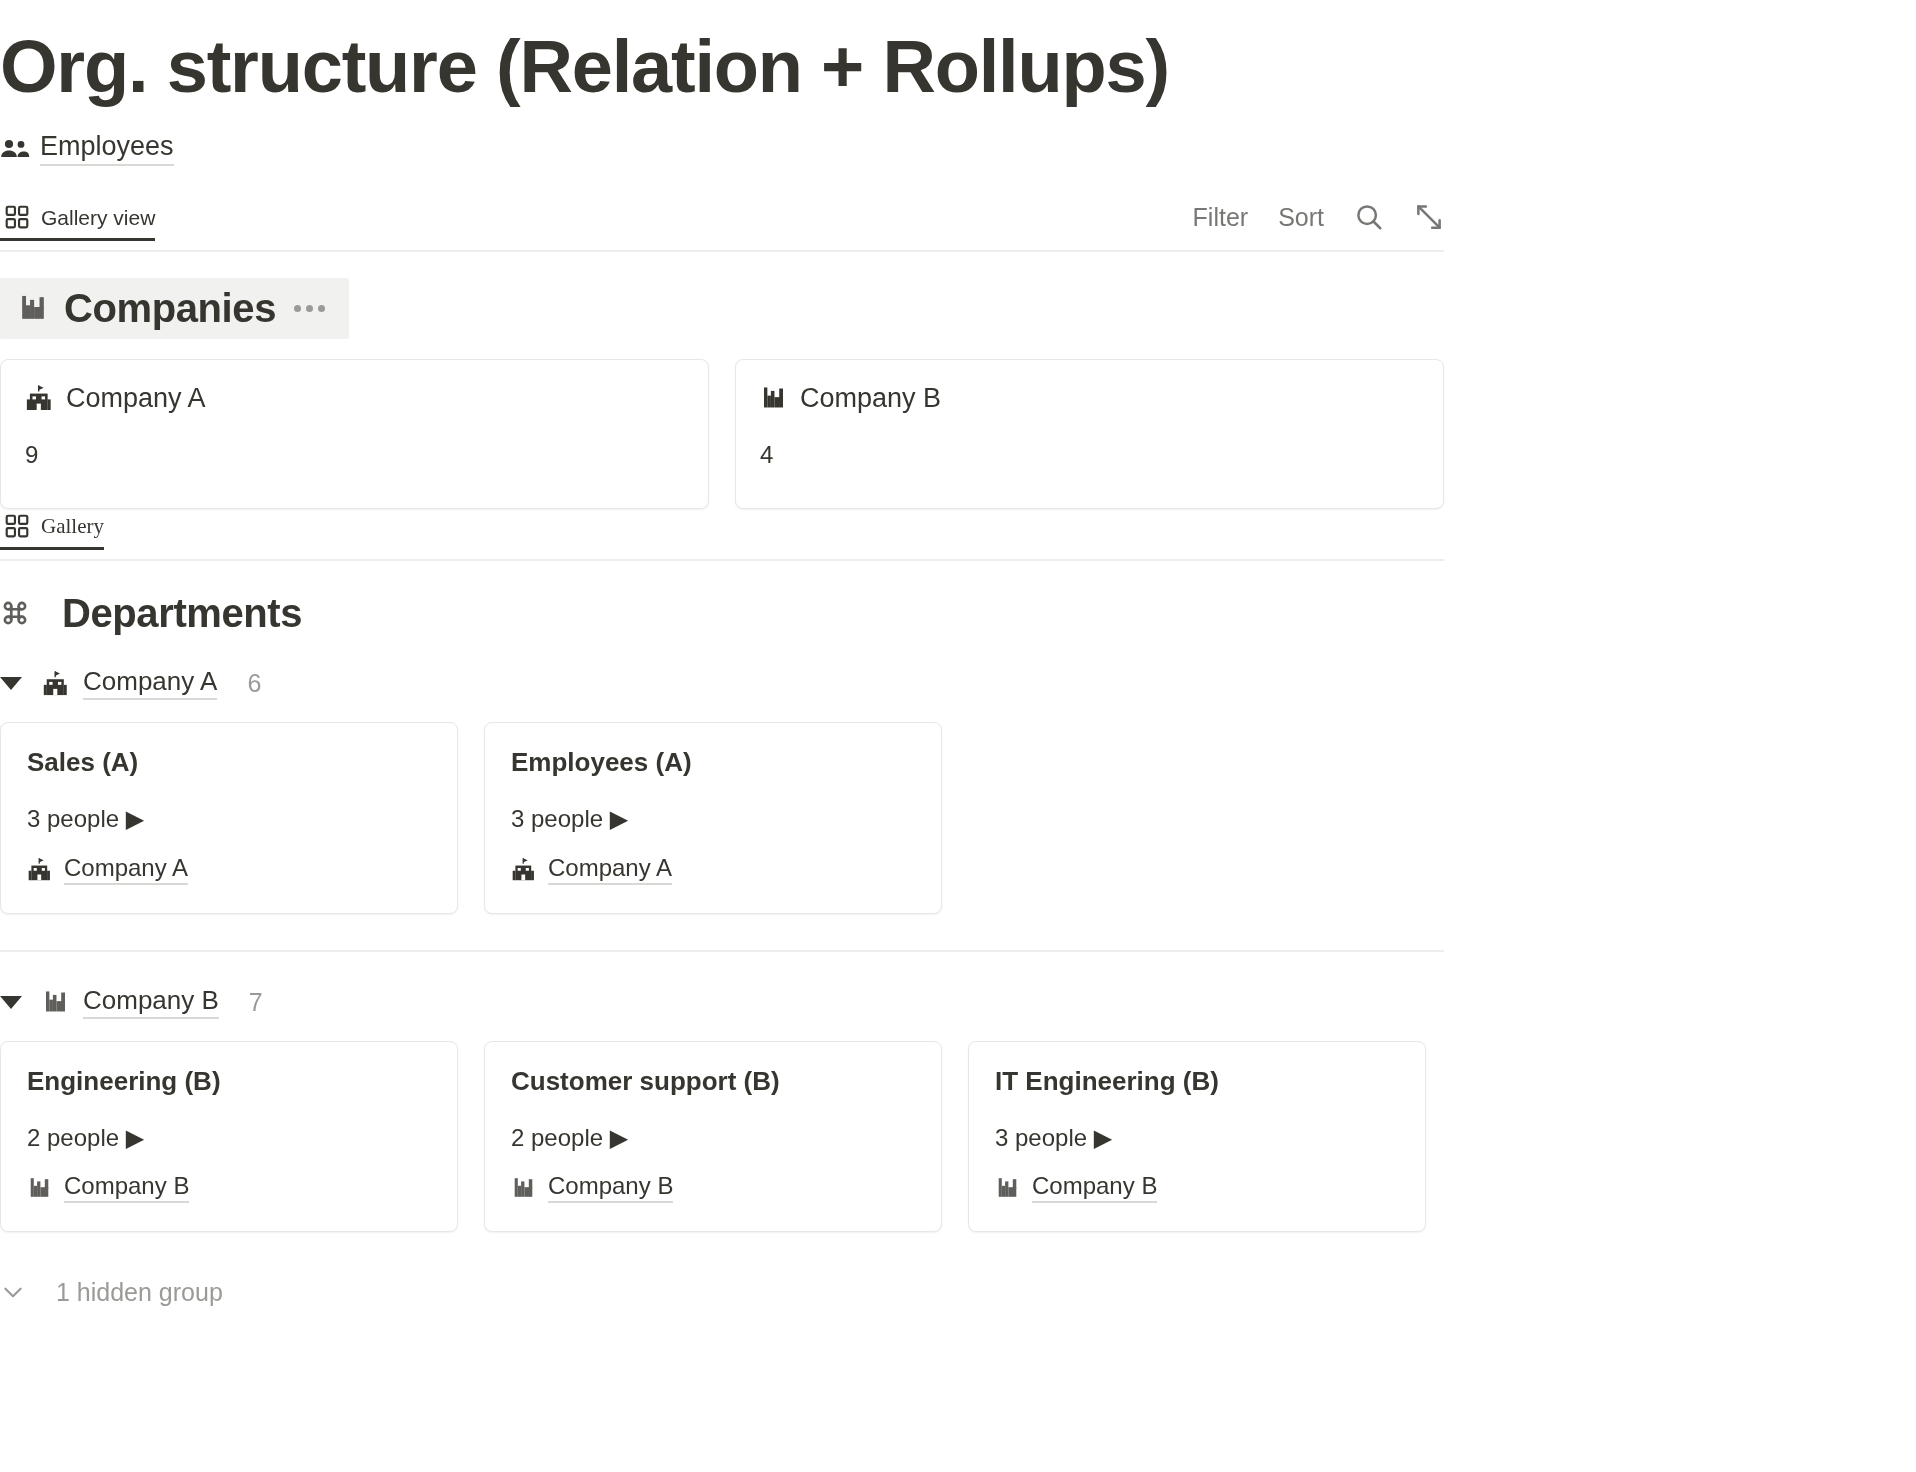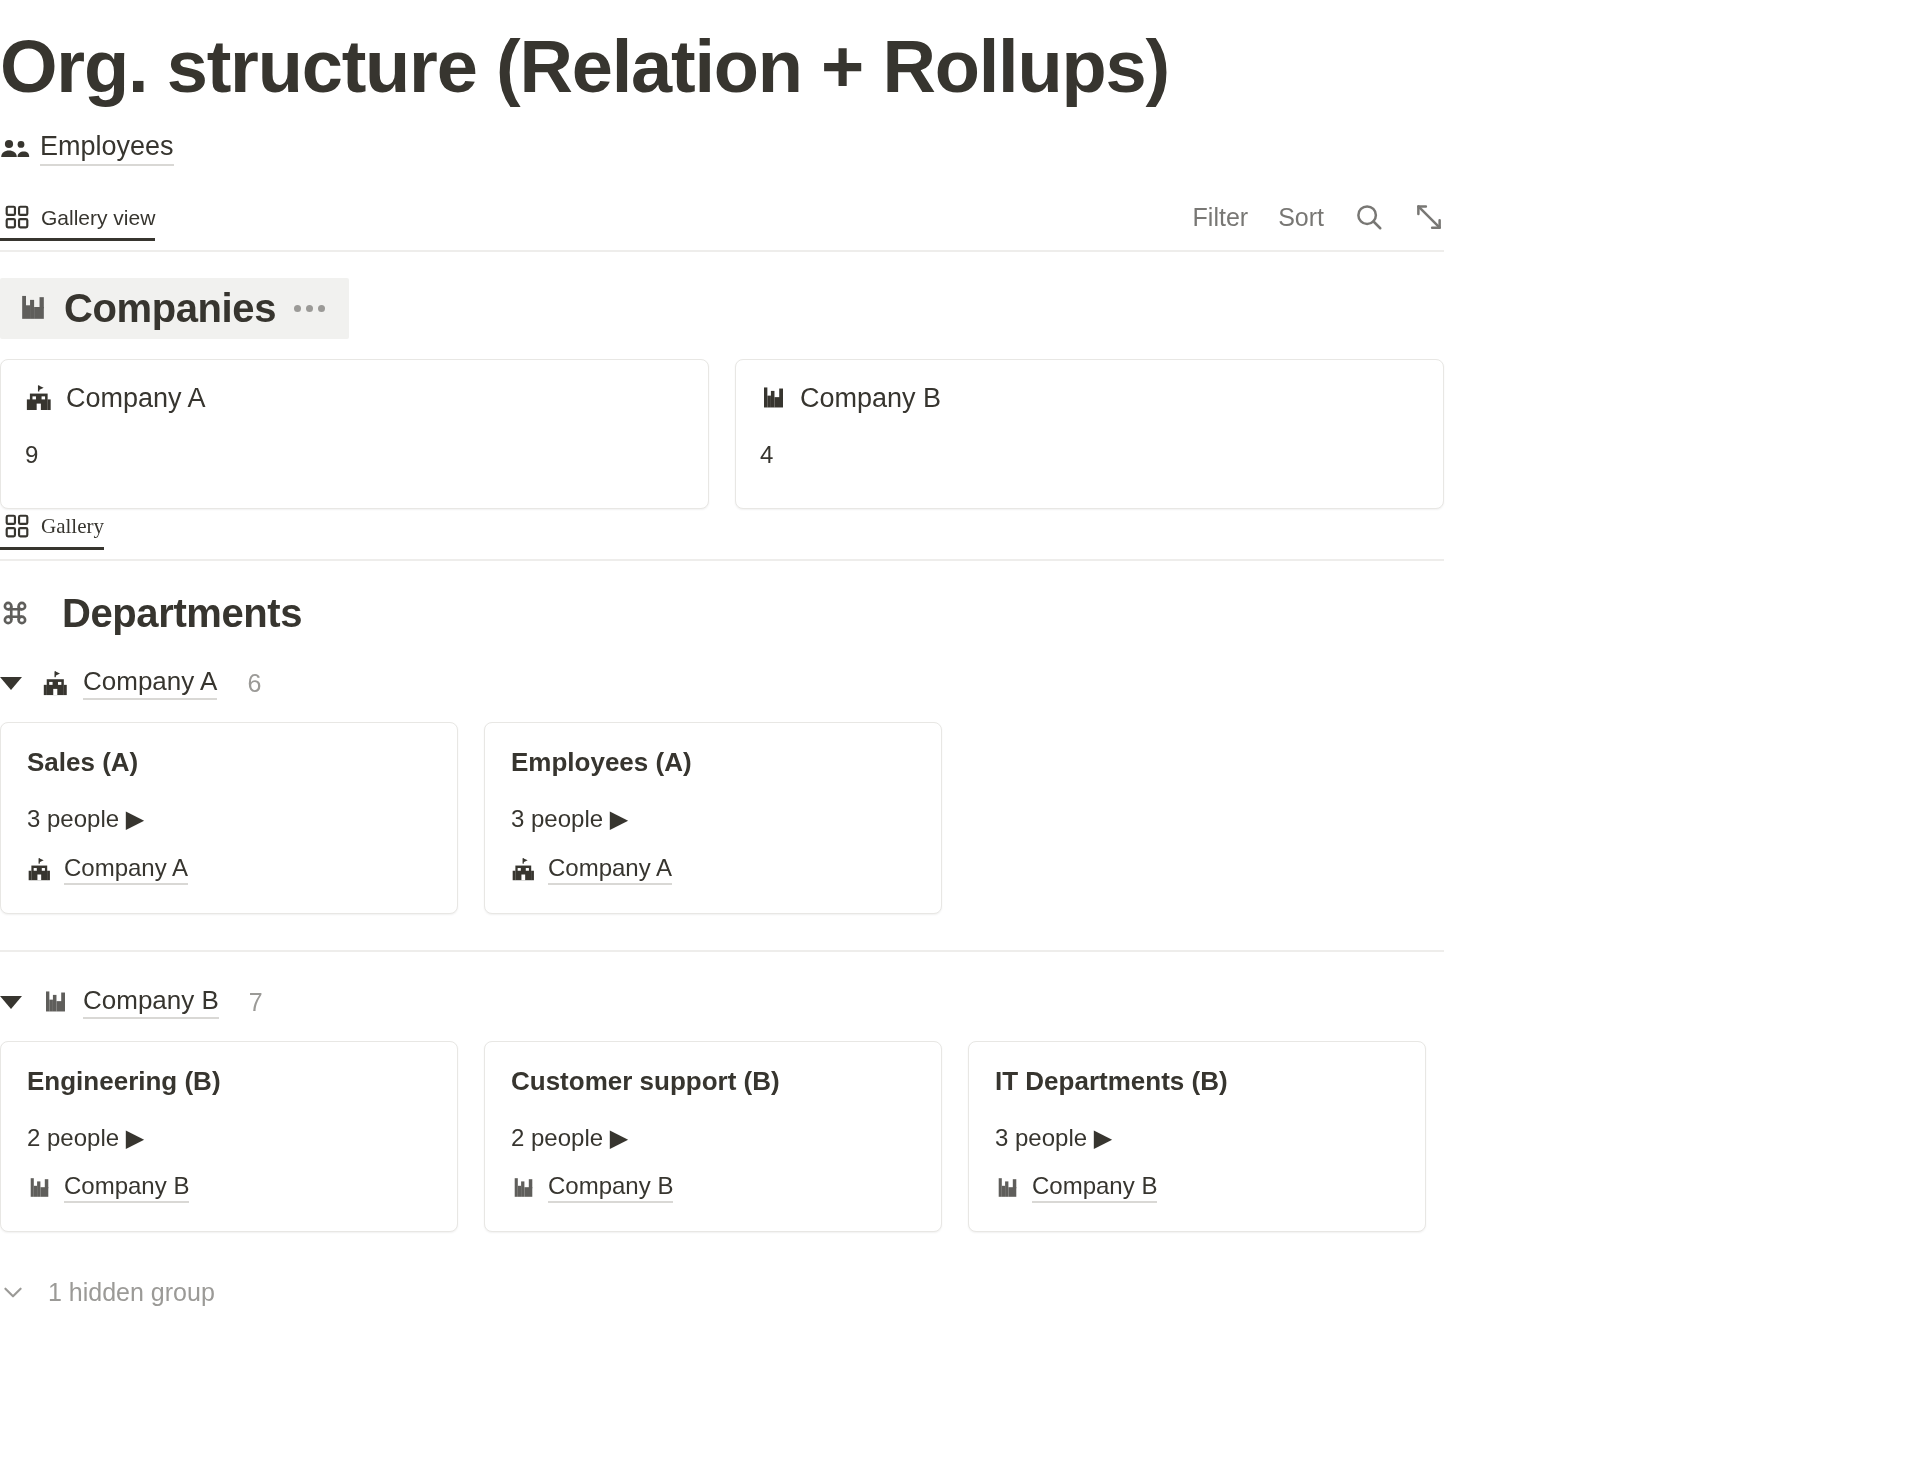--- a/index.html
+++ b/index.html
@@ -261,21 +261,21 @@
     width: 1444px;
     height: 2px;
     background: #eeedeb;
     margin: 36px 0 34px 0;
   }
 
   
   .hidden-group {
     display: inline-flex;
     align-items: center;
-    gap: 22px;
+    gap: 30px;
     margin-top: 46px;
     color: #9b9a97;
     cursor: pointer;
   }
   .hidden-group .hg-label {
     font-size: 25px;
     color: #9b9a97;
     line-height: 1.15;
   }
 </style>
@@ -536,21 +536,21 @@
               <path d="M9.6 6.4h3.3v15.4H9.6z"></path>
               <path d="M12.9 12.2h7.9v9.6h-7.9z"></path>
               <path d="M17.3 4.2h3.5v9h-3.5z"></path>
             </svg>
           </span>
           <span class="rel-label">Company B</span>
         </div>
       </div>
 
       <div class="dept-card">
-        <div class="d-title">IT Departments (B)</div>
+        <div class="d-title">IT Engineering (B)</div>
         <div class="d-rollup">3 people ▶</div>
         <div class="d-relation">
           <span class="icon">
             <svg width="25" height="26" viewBox="0 0 24 26" fill="#5f5e5b">
               <path d="M3.2 3.2h3.1v18.6H3.2z"></path>
               <path d="M6.3 10.8h3.3v11H6.3z"></path>
               <path d="M9.6 6.4h3.3v15.4H9.6z"></path>
               <path d="M12.9 12.2h7.9v9.6h-7.9z"></path>
               <path d="M17.3 4.2h3.5v9h-3.5z"></path>
             </svg>

